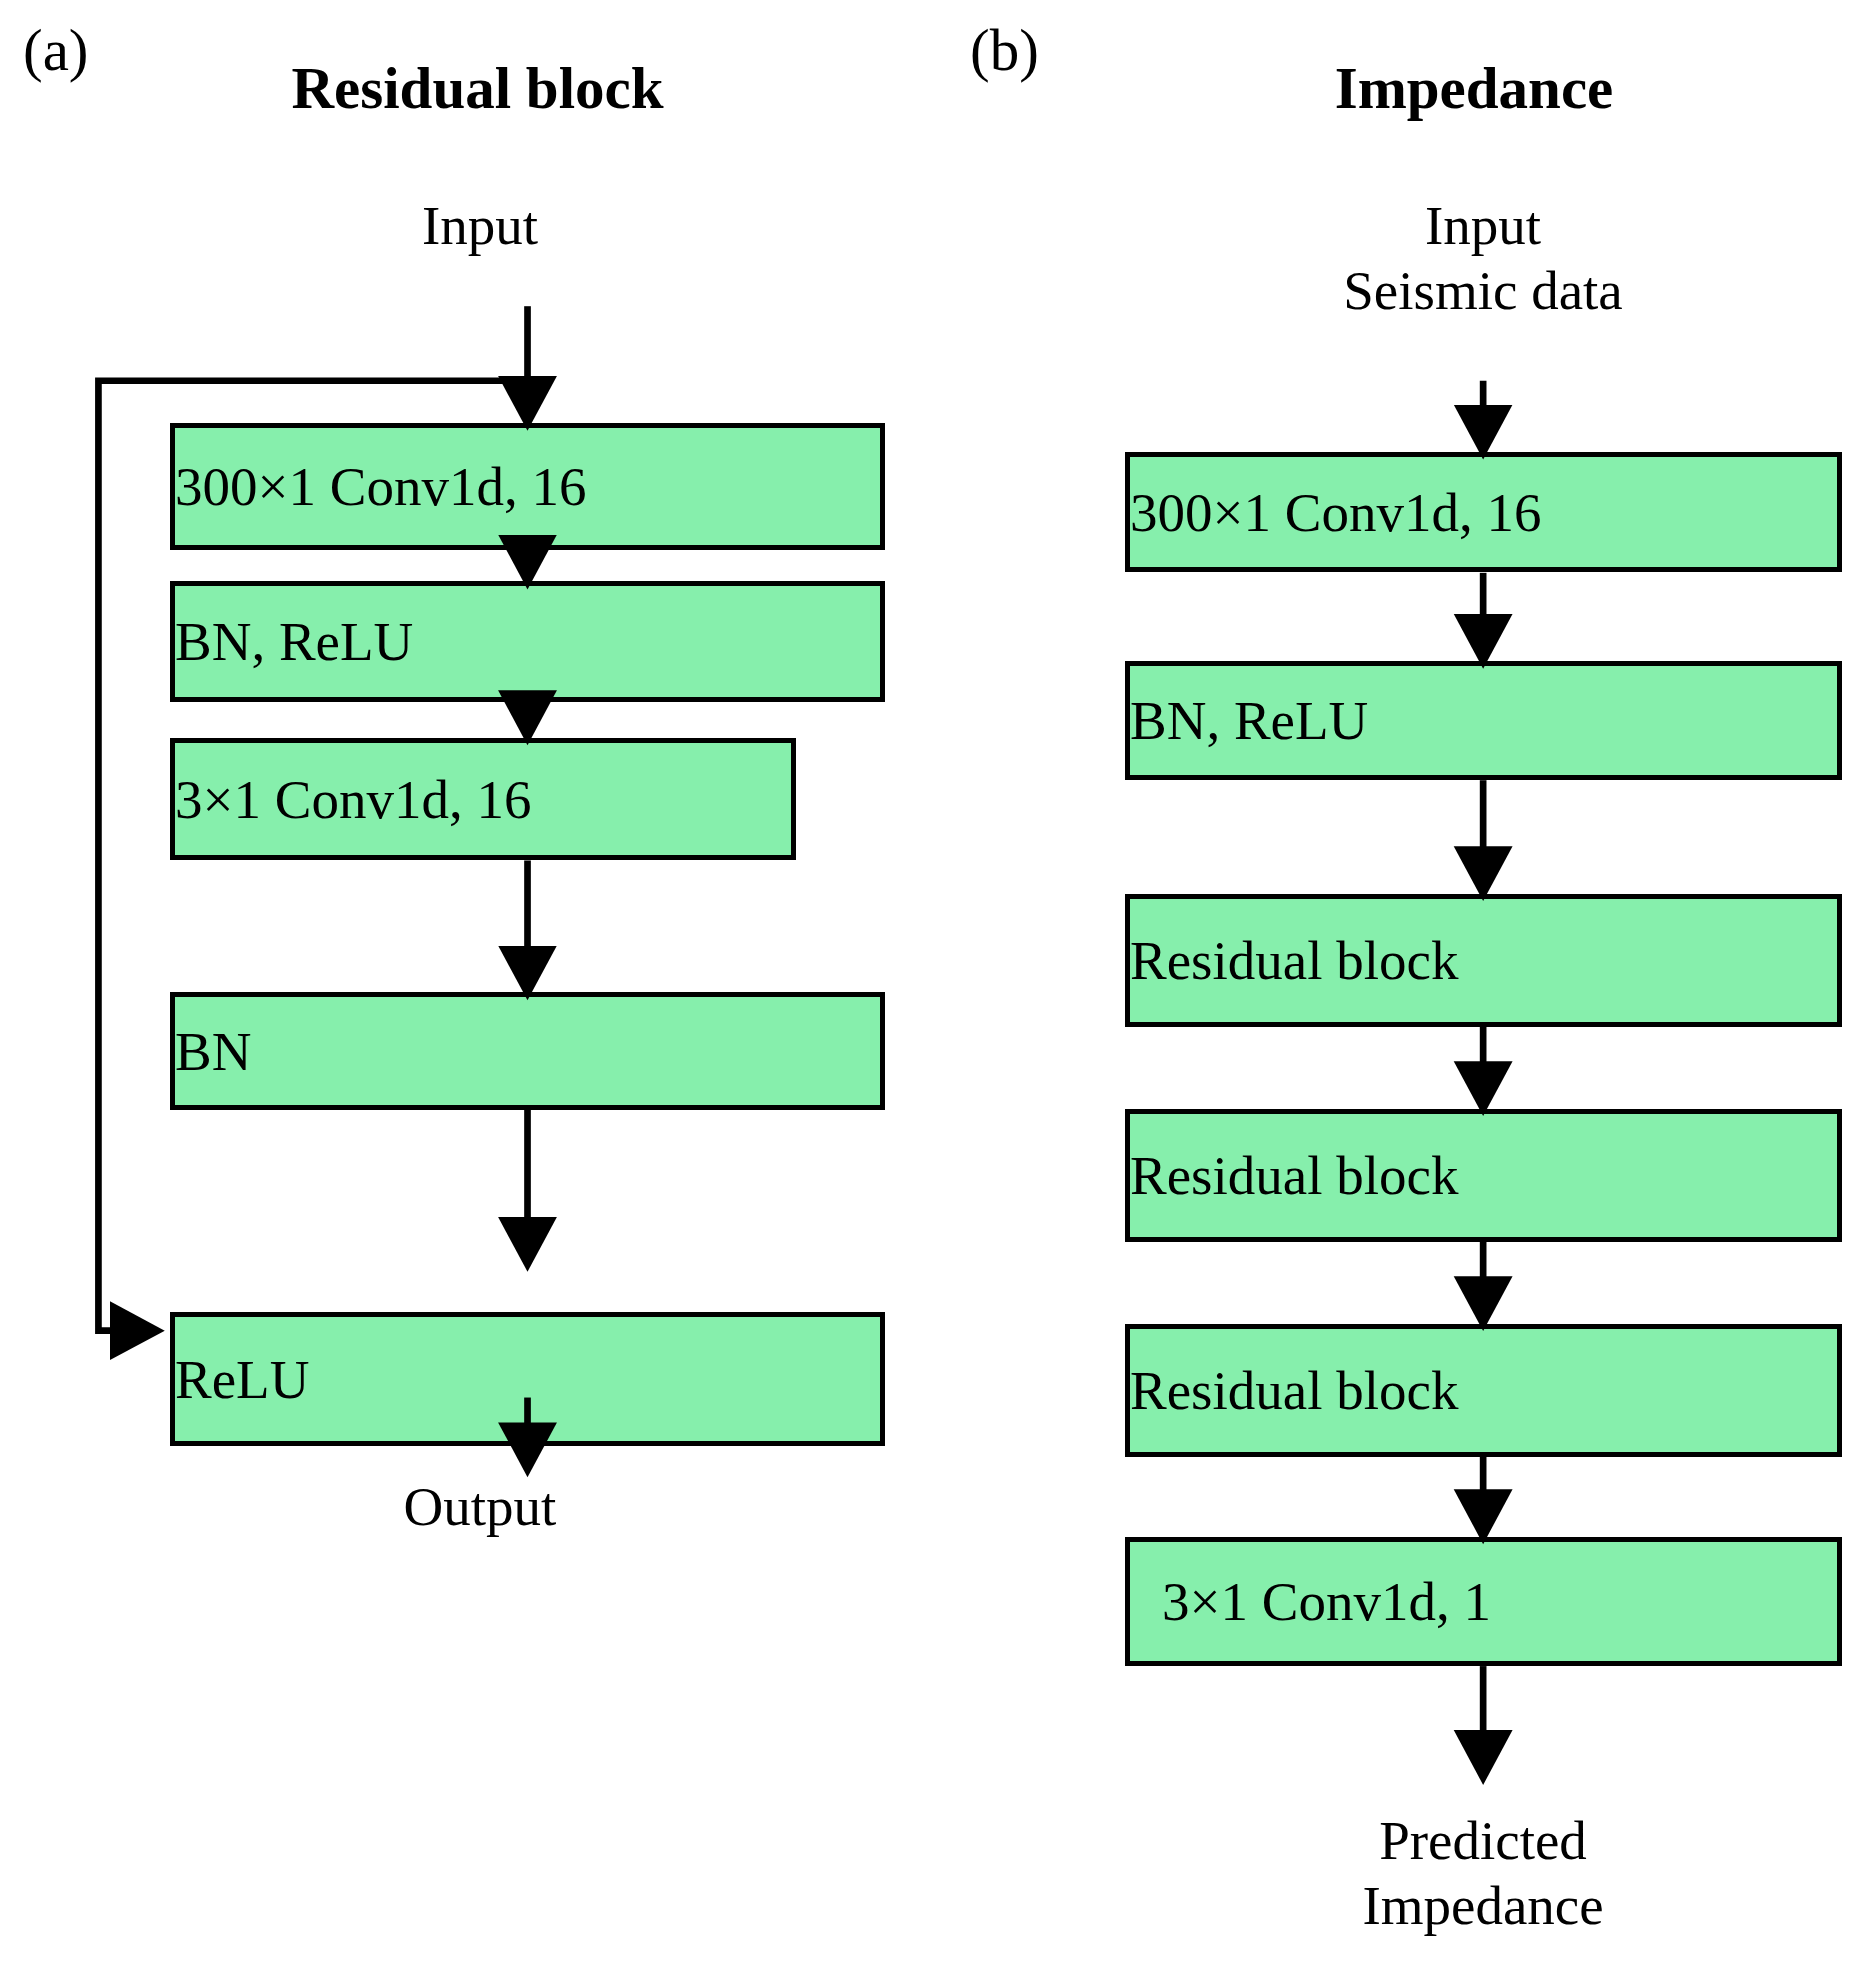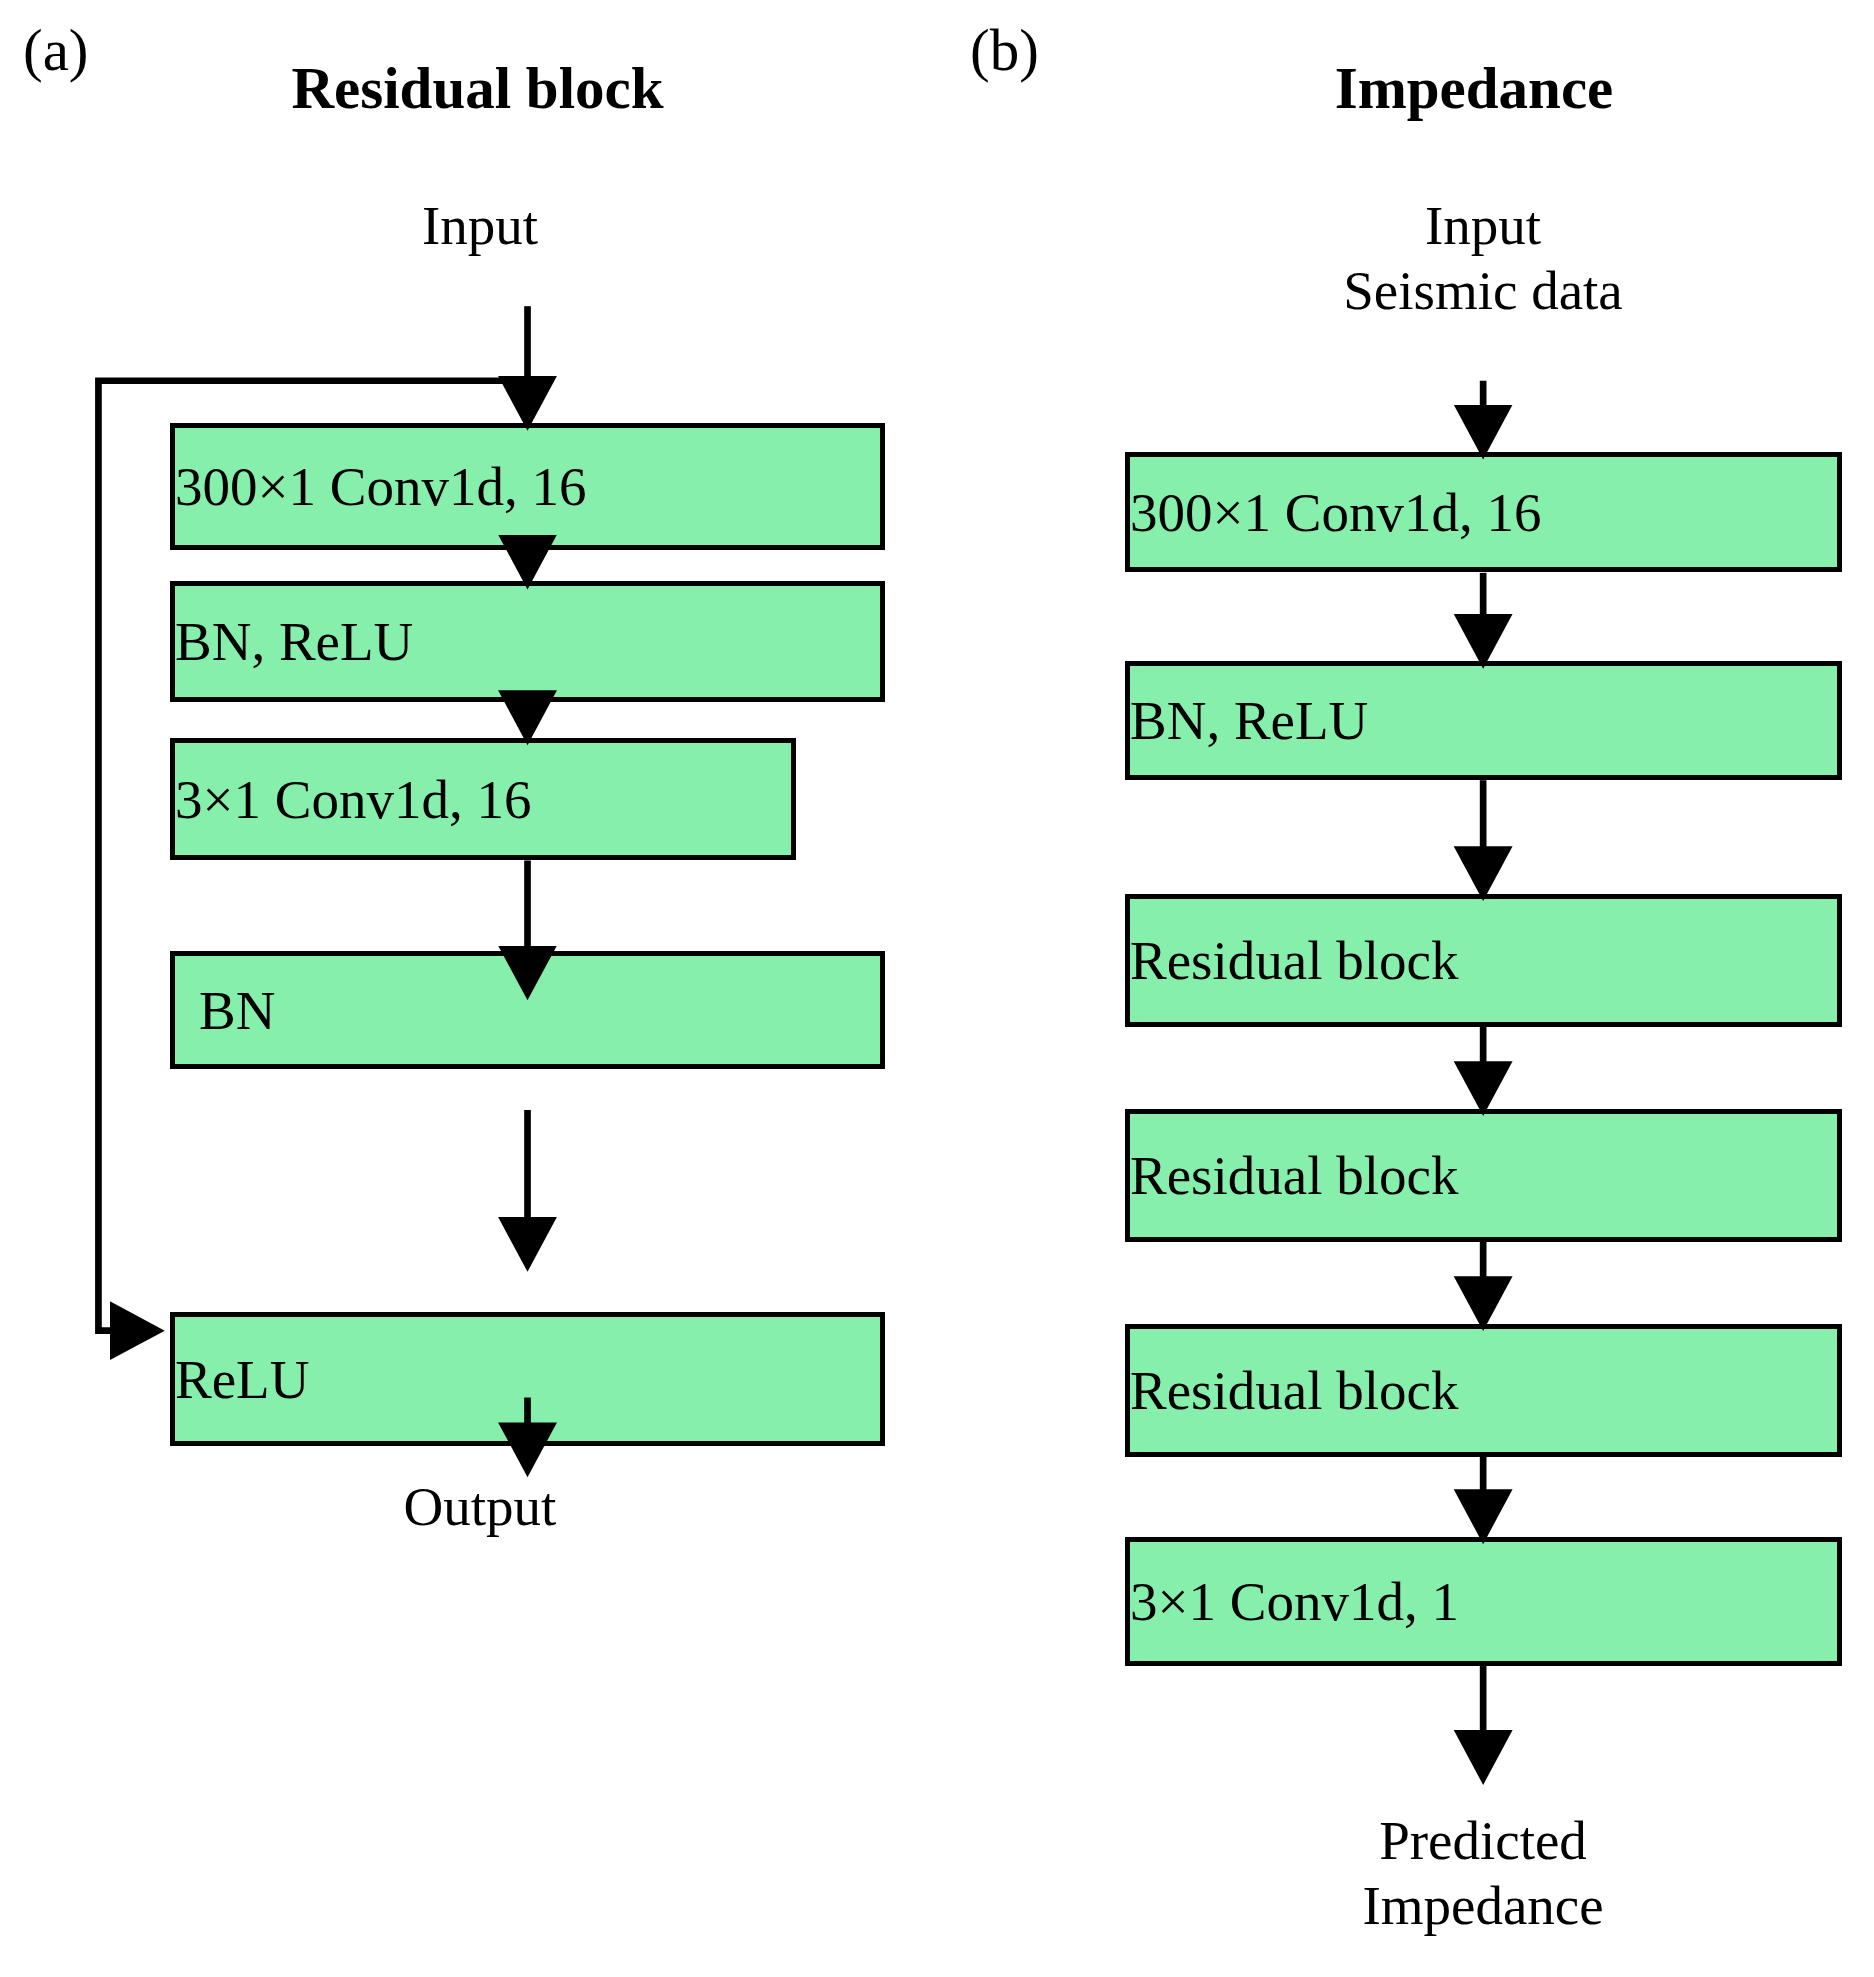--- a/index.html
+++ b/index.html
@@ -77,21 +77,21 @@
   </div>
 
   <div class="node-box" style="left:170px; top:581px; width:715px; height:121px;">
     <span class="node-label">BN, ReLU</span>
   </div>
 
   <div class="node-box" style="left:170px; top:738px; width:626px; height:122px;">
     <span class="node-label">3×1  Conv1d, 16</span>
   </div>
 
-  <div class="node-box" style="left:170px; top:951px; width:715px; height:118px;padding-left:24px;">
+  <div class="node-box" style="left:170px; top:992px; width:715px; height:118px;">
     <span class="node-label">BN</span>
   </div>
 
   <div class="node-box" style="left:170px; top:1312px; width:715px; height:134px;">
     <span class="node-label">ReLU</span>
   </div>
 
   <div class="free-text" style="left:289px; top:1467px; width:382px;margin-top:8px;">Output</div>
 
   <div class="panel-tag" style="left:970px; top:21px;">(b)</div>
@@ -114,21 +114,21 @@
   </div>
 
   <div class="node-box" style="left:1125px; top:1109px; width:717px; height:133px;">
     <span class="node-label">Residual block</span>
   </div>
 
   <div class="node-box" style="left:1125px; top:1324px; width:717px; height:133px;">
     <span class="node-label">Residual block</span>
   </div>
 
-  <div class="node-box" style="left:1125px; top:1537px; width:717px; height:129px;">
+  <div class="node-box" style="left:1125px; top:1537px; width:717px; height:129px;padding-left:32px;">
     <span class="node-label">3×1  Conv1d, 1</span>
   </div>
 
   <div class="free-text" style="left:1292px; top:1809px; width:382px;">Predicted
 Impedance</div>
 
   <svg class="wires" viewBox="0 0 1961 2069">
     <defs>
       <marker id="ah" markerWidth="10" markerHeight="10" refX="5" refY="5" orient="auto" markerUnits="strokeWidth">
         <path d="M0,0.6 L8.2,5 L0,9.4 Z" fill="#000"></path>

